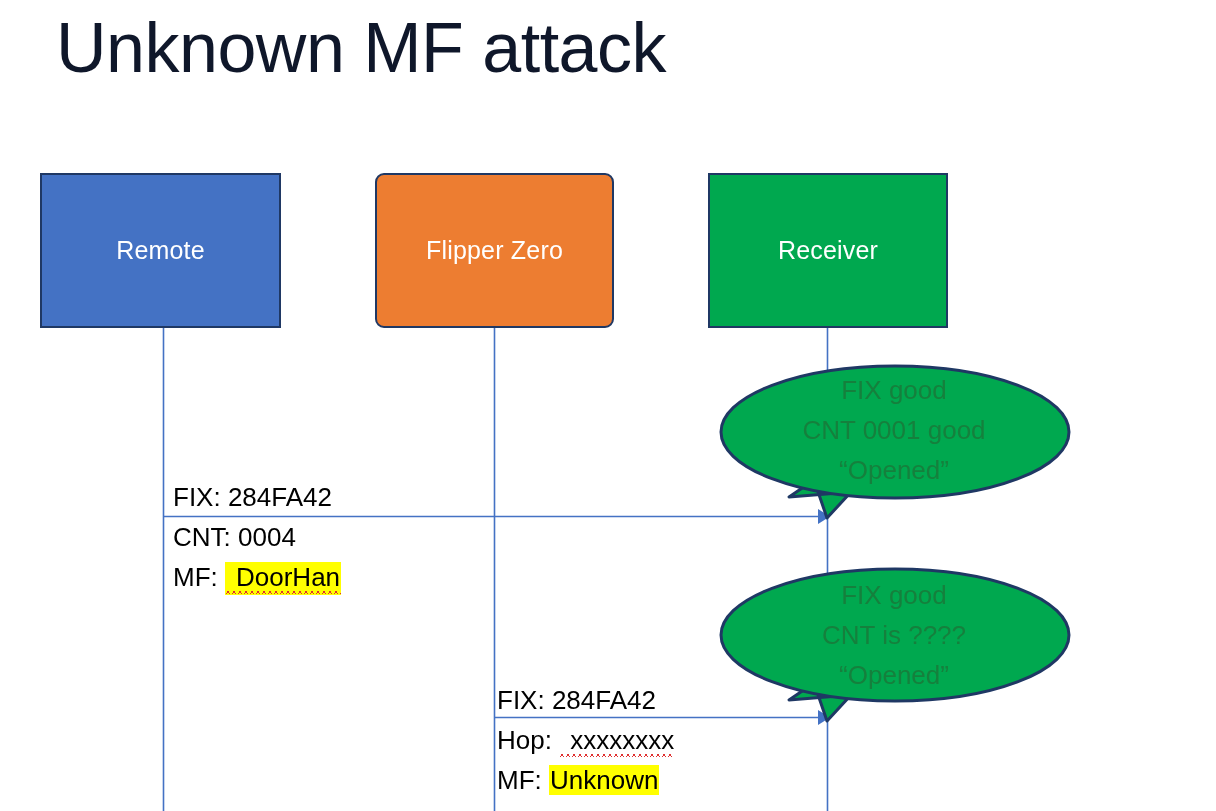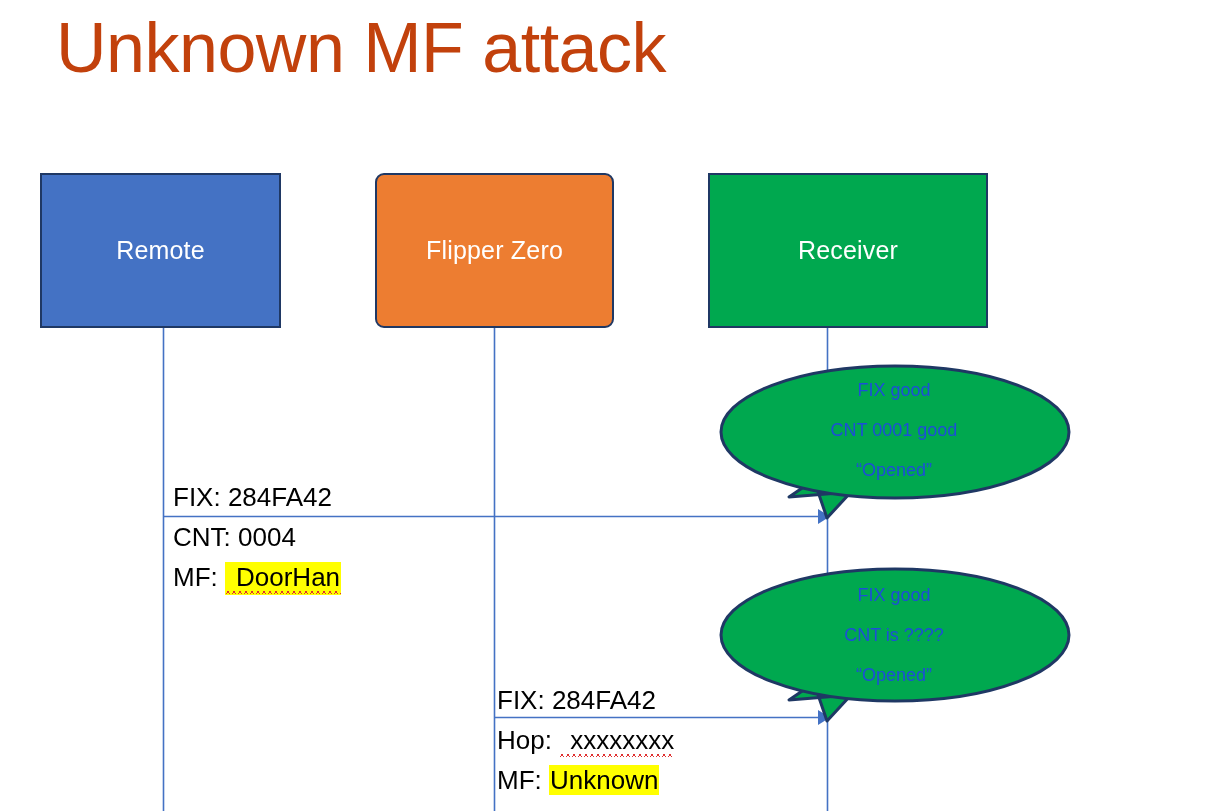--- a/index.html
+++ b/index.html
@@ -23,21 +23,21 @@
   }
 
   
   #slide-title {
     position: absolute;
     left: 56px;
     top: 6px;
     font-size: 70px;
     line-height: 84px;
     font-weight: 400;
-    color: #c2410c;
+    color: #0f172a;
     letter-spacing: -0.5px;
     white-space: nowrap;
   }
 
   
   #wire {
     position: absolute;
     left: 0;
     top: 0;
     width: 1216px;
@@ -52,21 +52,21 @@
     display: flex;
     align-items: center;
     justify-content: center;
     color: #ffffff;
     font-size: 25px;
     font-weight: 400;
     letter-spacing: 0.2px;
   }
   #actor-remote  { left: 40px;  top: 173px; width: 241px; height: 155px; }
   #actor-flipper { left: 375px; top: 173px; width: 239px; height: 155px; border-radius: 9px; }
-  #actor-receiver{ left: 708px; top: 173px; width: 280px; height: 155px; }
+  #actor-receiver{ left: 708px; top: 173px; width: 240px; height: 155px; }
 
   
   .msg-label {
     position: absolute;
     font-size: 26px;
     line-height: 40px;
     color: #000000;
     white-space: nowrap;
   }
   #msg1-label { left: 173px; top: 477px; }
@@ -98,22 +98,22 @@
     position: absolute;
     left: 0;
     top: 0;
   }
   .bubble-text {
     position: absolute;
     left: 0;
     top: 12px;
     width: 350px;
     text-align: center;
-    color: #1d4ed8;
-    font-size: 18px;
+    color: #15803d;
+    font-size: 26px;
     line-height: 40px;
     pointer-events: none;
   }
   #bubble1 .bubble-text { top: 10px; }
   #bubble2 .bubble-text { top: 12px; }
 </style>
 </head>
 <body>
 
 <div id="slide">

